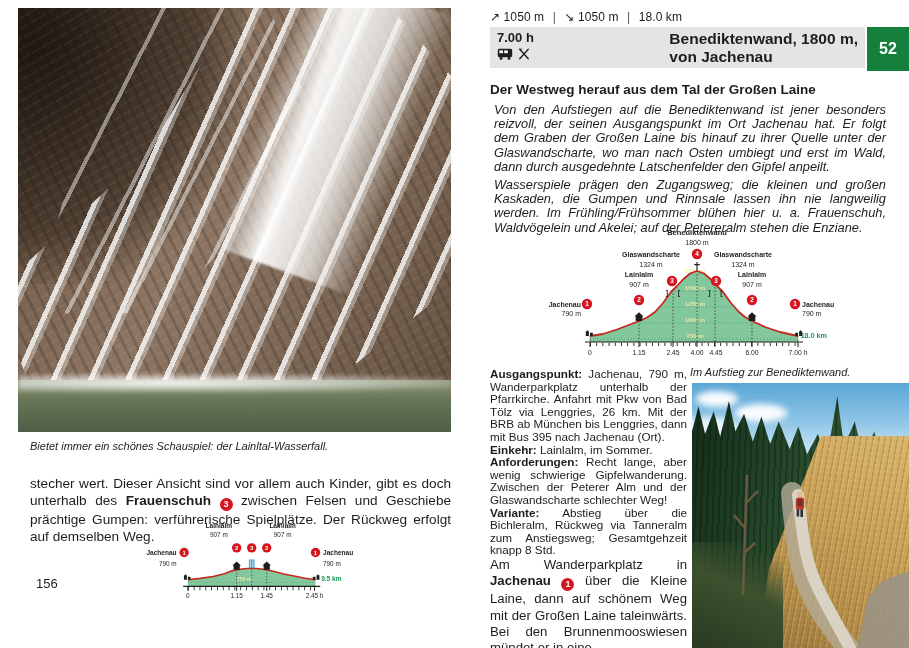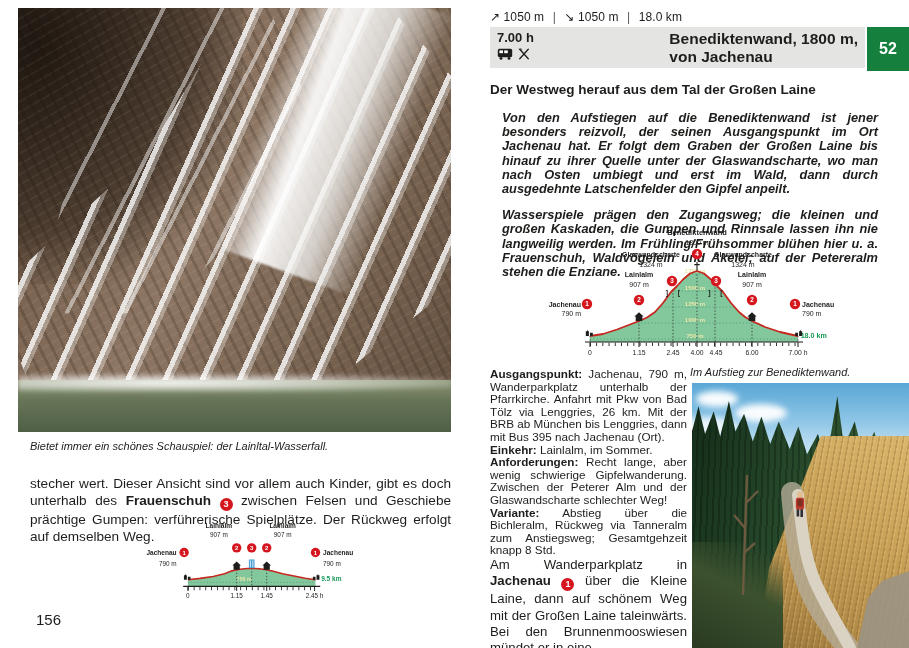--- a/index.html
+++ b/index.html
@@ -24,40 +24,40 @@
   .wf-main{position:absolute;left:56%;top:-6%;width:34%;height:70%;transform:rotate(20deg);
     background:linear-gradient(90deg,transparent,rgba(255,255,255,.92) 30%,rgba(240,240,238,.75) 65%,transparent);filter:blur(1px);}
   .wf-pool{position:absolute;left:0;right:0;bottom:0;height:52px;
     background:linear-gradient(#8a9372 0%,#667456 40%,#4f5f47 100%);}
   .wf-foam{position:absolute;left:0;right:0;bottom:40px;height:18px;
     background:radial-gradient(ellipse at 35% 50%,rgba(255,255,255,.95),rgba(255,255,255,.35) 60%,transparent 85%);filter:blur(2px);}
 
   .caption{font-style:italic;font-size:11px;color:#1d1d1b;}
   .cap-left{left:30px;top:440px;width:420px;}
   .body-left{left:30px;top:461px;width:421px;font-size:13.6px;line-height:17.4px;text-align:justify;}
-  .pagenum{left:36px;top:611px;font-size:15px;}
+  .pagenum{left:36px;top:576px;font-size:13px;}
 
   .chip{display:inline-flex;align-items:center;justify-content:center;width:13px;height:13px;
     border-radius:50%;background:#d6161e;color:#fff;font-weight:700;font-size:9px;font-style:normal;
     vertical-align:-2px;line-height:1;}
 
   
   .statline{left:490px;top:10px;font-size:12px;letter-spacing:.1px;}
   .statline .sep{margin:0 5px;color:#5a5a58;}
   .graybox{left:490px;top:27px;width:375px;height:41px;background:#e4e4e2;}
   .duration{position:absolute;left:7px;top:3px;font-size:13px;font-weight:700;}
   .hdr-icons{position:absolute;left:7px;top:21px;display:flex;gap:5px;align-items:center;}
   .title{position:absolute;right:7px;top:3px;font-size:15.5px;font-weight:700;line-height:1.18;}
   .redbox{left:867px;top:27px;width:42px;height:44px;background:#15803d;color:#fff;
     display:flex;align-items:center;justify-content:center;font-size:16px;font-weight:700;}
 
   .heading{left:490px;top:82px;width:400px;font-size:13.5px;font-weight:700;}
   .intro{left:490px;top:99px;width:400px;font-size:12.8px;line-height:14.2px;
     font-style:italic;text-align:justify;}
-  .intro p{margin:12px;font-weight:bold;}
+  .intro p{margin:4px;}
 
   .cap-right{left:690px;top:366px;width:219px;}
 
   .infocol{left:490px;top:368px;width:197px;font-size:11.7px;line-height:12.6px;text-align:justify;}
   .infocol p{margin:0;}
   .body-right{left:490px;top:544px;width:197px;font-size:13.2px;line-height:16.2px;text-align:justify;}
 
   
   .photo-right{left:692px;top:383px;width:217px;height:265px;overflow:hidden;
     background:linear-gradient(#5aa7d6 0%,#8cc4e6 14%,#bfe0f2 24%,#cfe8f5 30%);}

